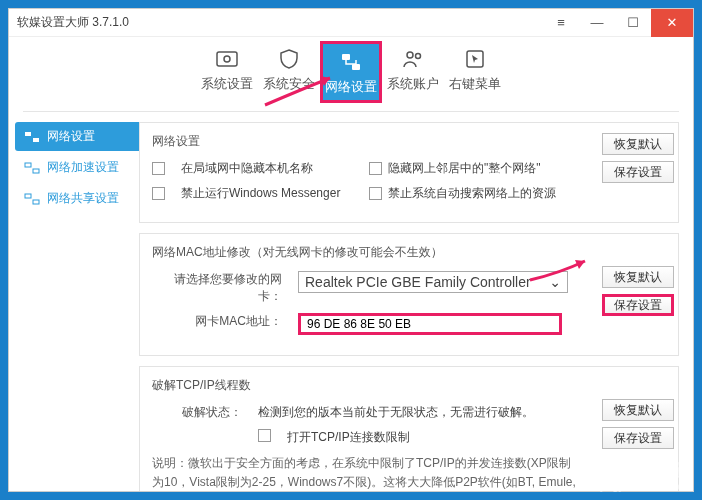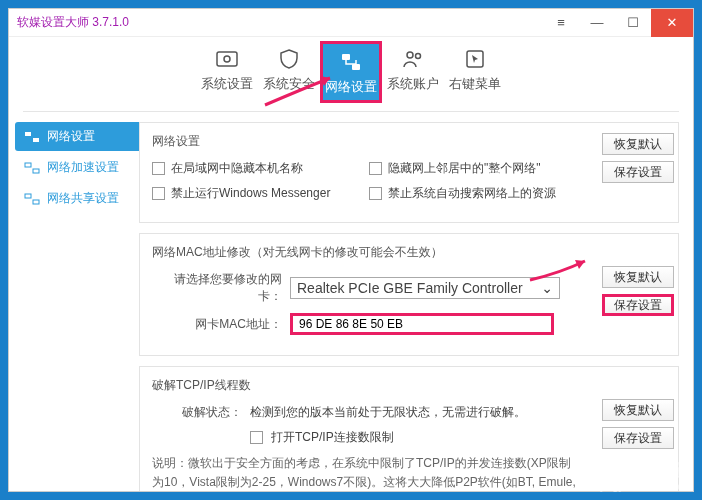--- a/index.html
+++ b/index.html
@@ -1,44 +1,44 @@
 <!DOCTYPE html>
 <html><head>
 <meta charset="utf-8">
 <style>
 * { margin: 0; padding: 0; box-sizing: border-box; font-family: "Microsoft YaHei", sans-serif; }
 body { background: #1a7fc9; padding: 8px; width: 702px; height: 500px; position: relative; }
 .window { background: #fff; width: 100%; height: 100%; border: 1px solid #ccc; display: flex; flex-direction: column; }
 .titlebar { height: 28px; display: flex; align-items: center; justify-content: space-between; border-bottom: 1px solid #eee; padding-left: 8px; }
-.title-text { font-size: 12px; color: #a21caf; }
+.title-text { font-size: 12px; color: #404040; }
 .win-controls { display: flex; }
 .win-btn { width: 36px; height: 28px; display: flex; align-items: center; justify-content: center; font-size: 13px; color: #555; cursor: pointer; }
 .win-btn.close { background: #e74c3c; color: #fff; width: 42px; }
 .toolbar { display: flex; justify-content: center; gap: 0; padding: 4px 0 8px; border-bottom: 1px solid #e5e5e5; margin: 0 14px; }
 .tool-item { width: 62px; display: flex; flex-direction: column; align-items: center; gap: 2px; padding: 4px 0; cursor: pointer; }
 .tool-item.active { background: #2d9cdb; color: #fff; }
 .tool-item.highlighted { border: 3px solid #e91e63; }
 .tool-icon { width: 28px; height: 28px; display: flex; align-items: center; justify-content: center; }
 .tool-label { font-size: 13px; color: #555; }
 .tool-item.active .tool-label { color: #fff; }
 .main { display: flex; flex: 1; overflow: hidden; }
 .sidebar { width: 130px; padding: 10px 0 0 6px; }
 .side-item { display: flex; align-items: center; gap: 6px; padding: 6px 8px; font-size: 12px; color: #2d9cdb; cursor: pointer; border-radius: 3px 0 0 3px; margin-bottom: 2px; }
 .side-item.active { background: #2d9cdb; color: #fff; }
 .side-icon { width: 18px; height: 14px; display: inline-flex; align-items: center; justify-content: center; }
 .content { flex: 1; padding: 10px 14px 8px 0; overflow-y: auto; font-size: 12px; color: #444; }
 .section { border: 1px solid #e3e3e3; margin-bottom: 10px; padding: 10px 12px 12px; position: relative; }
 .section-title { font-size: 12px; color: #555; margin-bottom: 10px; }
 .row { display: flex; align-items: center; margin-bottom: 8px; }
-.col-left { flex: 1; display: flex; align-items: center; gap: 6px; }
+.col-left { flex: 1; display: flex; align-items: center; gap: 16px; }
 .col-mid { flex: 1; display: flex; align-items: center; gap: 6px; }
 .chk { width: 13px; height: 13px; border: 1px solid #999; flex-shrink: 0; }
 .btn { width: 72px; height: 22px; border: 1px solid #bbb; background: linear-gradient(#fff,#f1f1f1); font-size: 12px; color: #333; cursor: pointer; display: flex; align-items: center; justify-content: center; }
 .btn-col { display: flex; flex-direction: column; gap: 6px; position: absolute; right: 4px; top: 10px; }
-.form-row { display: flex; align-items: center; margin-bottom: 8px; gap: 8px; }
+.form-row { display: flex; margin-bottom: 8px; gap: 16px; }
 .form-label { width: 130px; text-align: right; color: #555; }
 .select { flex: 1; height: 22px; border: 1px solid #aaa; padding: 0 6px; font-size: 14px; background: #fff; display: flex; align-items: center; justify-content: space-between; max-width: 270px; }
 .input { flex: 1; height: 22px; border: 1px solid #aaa; padding: 0 6px; font-size: 12px; max-width: 264px; }
 .highlighted-box { border: 3px solid #e91e63; }
 .note { color: #666; line-height: 1.6; margin-top: 8px; padding-right: 90px; }
 .arrow { position: absolute; pointer-events: none; }
 .watermark { position: absolute; right: 12px; bottom: 8px; color: rgba(255,255,255,0.5); font-size: 18px; font-weight: bold; text-align: center; line-height: 1.1; }
 .watermark small { font-size: 10px; display: block; }
 </style>
 </head>

